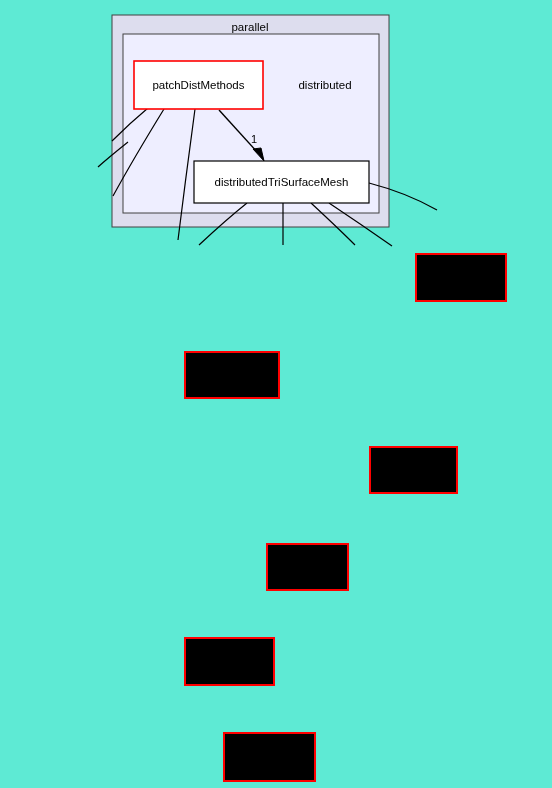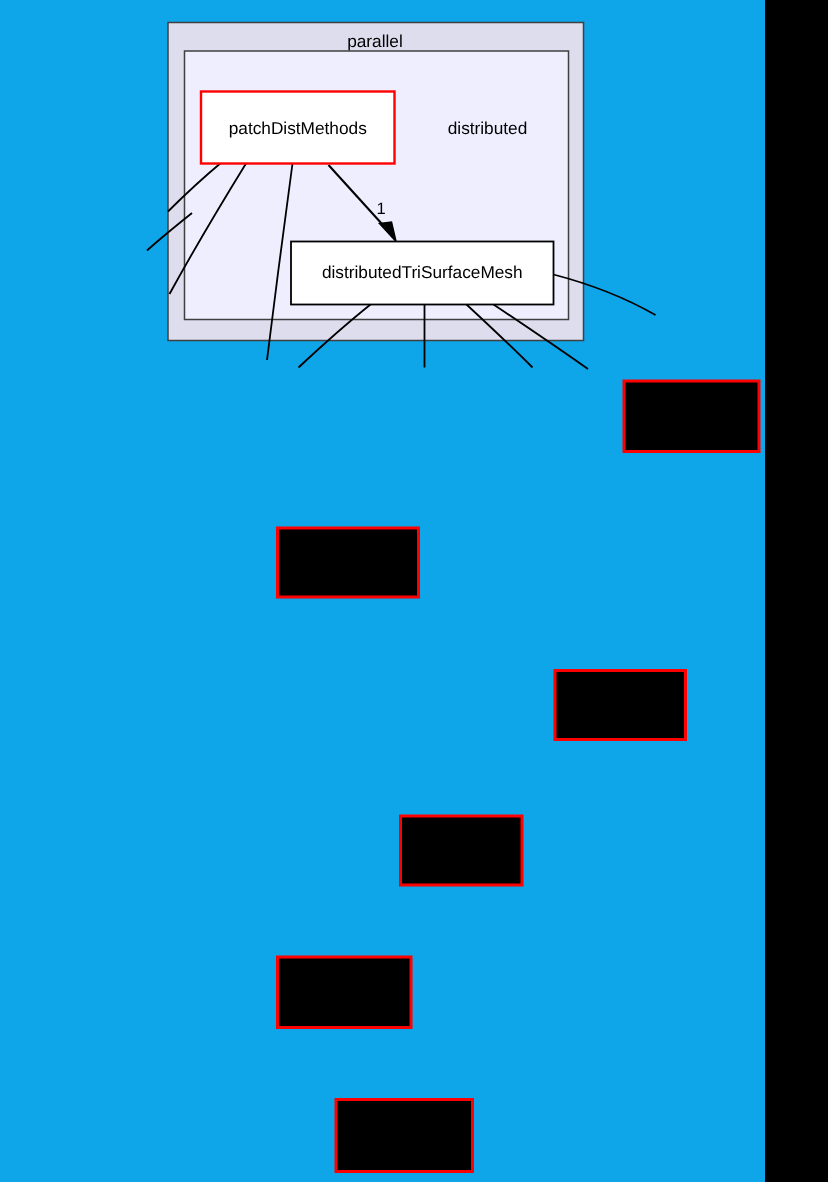--- a/index.html
+++ b/index.html
@@ -8,23 +8,23 @@
     background: #000000;
   }
   body {
     width: 552px;
     height: 788px;
     overflow: hidden;
     font-family: "Liberation Sans", sans-serif;
   }
   #canvas {
     position: relative;
-    width: 510px;
+    width: 552px;
     height: 788px;
-    background: #0ea5e9;
+    background: #5eead4;
   }
   #graph-svg {
     position: absolute;
     left: 0;
     top: 0;
     width: 552px;
     height: 788px;
   }
   .node-label {
     font-family: "Liberation Sans", sans-serif;

